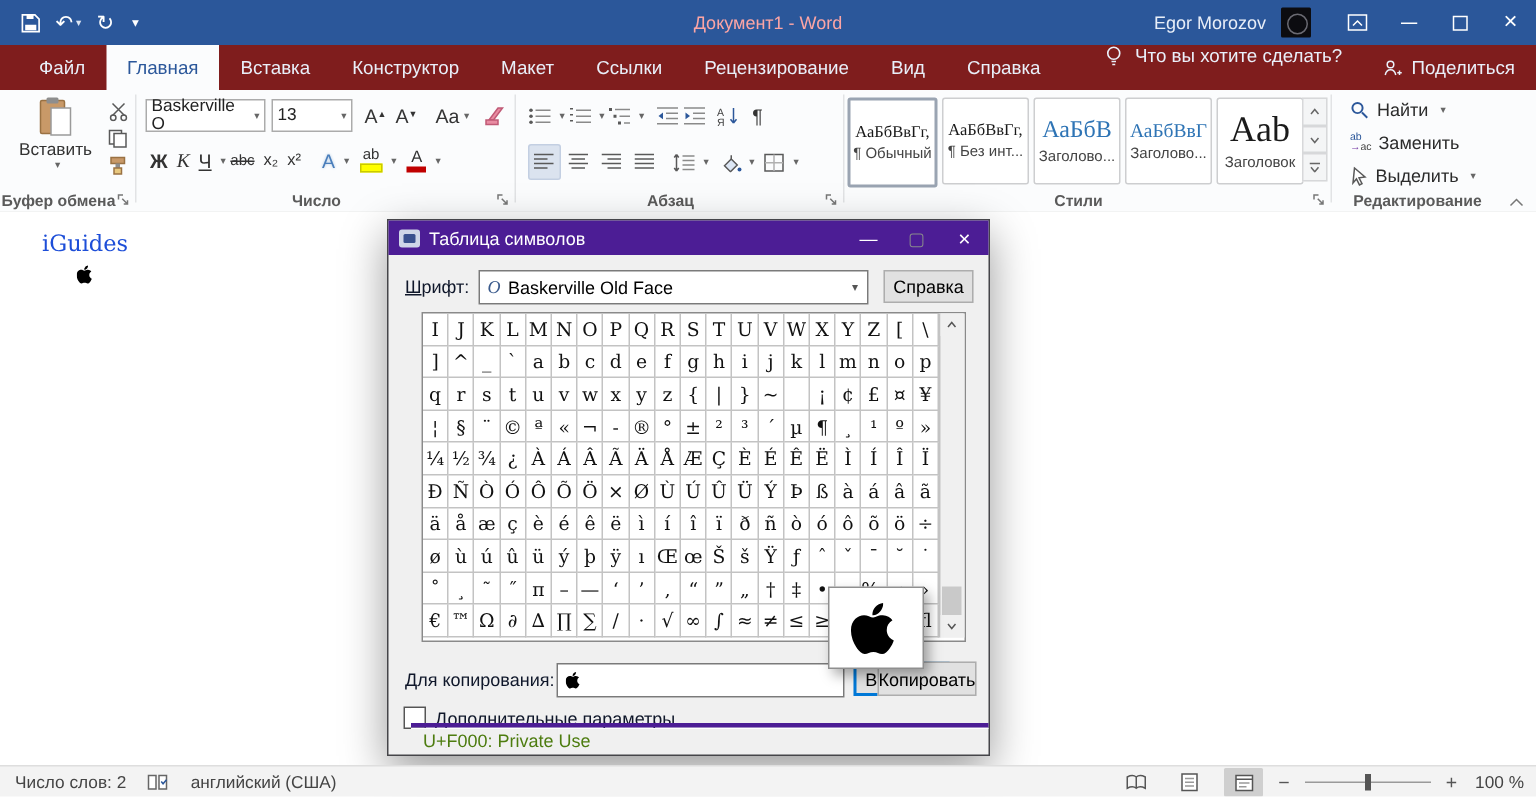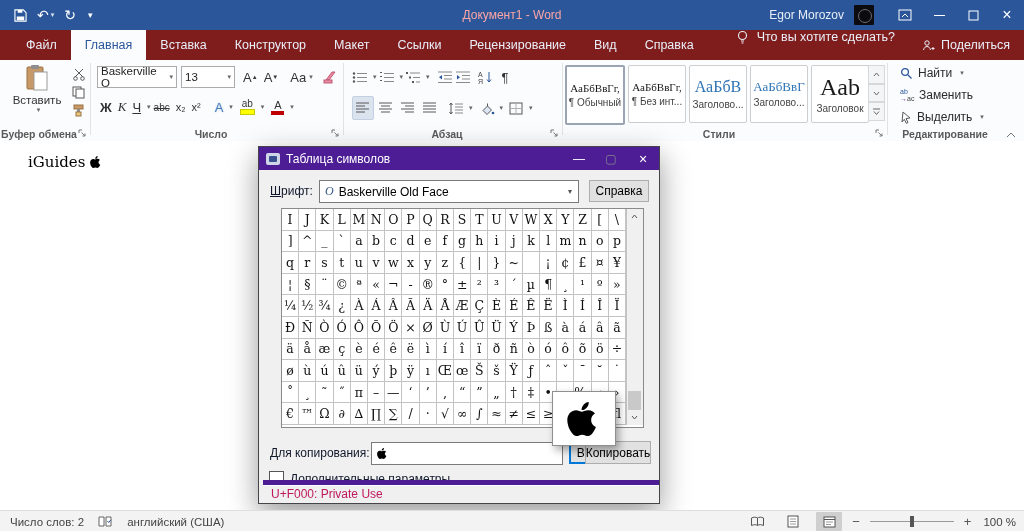--- a/index.html
+++ b/index.html
@@ -57,22 +57,22 @@
   .style-item.selected{border:2px solid #9aa4b2;}
   .style-prev{font-family:"Liberation Serif",serif;white-space:nowrap;line-height:1.1;}
   .style-name{font-size:10px;color:#444;margin-top:3px;white-space:nowrap;}
   .style-scroll{position:absolute;top:5px;right:2px;width:17px;height:56px;display:flex;flex-direction:column;}
   .ss-btn{flex:1;border:1px solid #d7d8da;background:#f4f5f6;display:flex;align-items:center;justify-content:center;}
 
   .edit-item{display:flex;align-items:center;gap:5px;font-size:12px;color:#2b2b2b;margin:4px 0 0 12px;height:18px;}
 
   
   .doc{position:absolute;left:0;top:141px;width:1024px;height:369px;background:#fff;}
-  .doc-text{position:absolute;left:28px;top:12px;font-family:"DejaVu Serif",serif;font-size:15px;color:#000000;
-            display:flex;align-items:center;gap:5px;}
+  .doc-text{position:absolute;left:28px;top:12px;font-family:"DejaVu Serif",serif;font-size:15px;color:#1d4ed8;
+            display:flex;align-items:center;gap:5px;flex-direction:column;}
 
   
   .dialog{position:absolute;left:258px;top:5px;width:400px;height:356px;background:#f0f0f0;border:1px solid #454549;
           box-shadow:0 10px 28px rgba(0,0,0,.4);}
   .dlg-title{position:absolute;left:0;top:0;right:0;height:23px;background:#4c1d95;color:#fff;display:flex;align-items:center;}
   .dlg-icon{width:14px;height:12px;margin:0 6px 0 7px;background:#cfd6e8;border-radius:2px;position:relative;}
   .dlg-icon::after{content:"";position:absolute;left:3px;top:3px;width:8px;height:6px;background:#39508e;border-radius:1px;}
   .dlg-title-text{font-size:12px;}
   .dlg-controls{position:absolute;right:0;top:0;height:23px;display:flex;}
   .dlg-cbtn{width:32px;height:23px;display:flex;align-items:center;justify-content:center;color:#fff;font-size:12px;}
@@ -88,22 +88,22 @@
   .cell{border-right:1px solid #c3c3c3;border-bottom:1px solid #c3c3c3;display:flex;align-items:center;justify-content:center;
         font-family:"DejaVu Serif",serif;font-size:12.5px;color:#111;overflow:hidden;}
   .gscroll{width:16px;height:216px;background:#f0f0f0;border-left:1px solid #c3c3c3;position:relative;}
   .gs-up,.gs-down{position:absolute;left:0;width:15px;height:15px;display:flex;align-items:center;justify-content:center;background:#f0f0f0;}
   .gs-up{top:0;} .gs-down{bottom:0;}
   .gs-thumb{position:absolute;left:1px;top:182px;width:13px;height:19px;background:#c9c9c9;}
 
   .magnifier{position:absolute;left:293px;top:244px;width:62px;height:53px;background:#fff;border:1px solid #8f8f8f;
              box-shadow:3px 4px 8px rgba(0,0,0,.35);display:flex;align-items:center;justify-content:center;z-index:5;}
 
-  .dlg-status{position:absolute;left:4px;right:0;bottom:0;height:18px;border-top:5px solid #4c1d95;box-shadow:inset 0 1px 0 #fff;
-              display:flex;align-items:center;font-size:12px;color:#be185d;padding-left:8px;}
+  .dlg-status{position:absolute;left:15px;right:0;bottom:0;height:18px;border-top:3px solid #4c1d95;box-shadow:inset 0 1px 0 #fff;
+              display:flex;align-items:center;font-size:12px;color:#4d7c0f;padding-left:8px;}
   .checkbox{width:13px;height:13px;background:#fff;border:1px solid #555;display:inline-block;}
 
   
   .statusbar{position:absolute;left:0;top:510px;width:1024px;height:21px;background:#f3f3f3;border-top:1px solid #dedede;
              display:flex;align-items:center;font-size:11.5px;color:#444;}
   .sb-left{display:flex;align-items:center;gap:14px;margin-left:10px;}
   .sb-right{position:absolute;right:8px;top:0;height:21px;display:flex;align-items:center;gap:10px;}
   .viewbtn{width:26px;height:19px;display:flex;align-items:center;justify-content:center;border-radius:1px;}
   .viewbtn.sel{background:#cfcfcf;}
   .zoomtrack{width:84px;height:1px;background:#9a9a9a;position:relative;}

